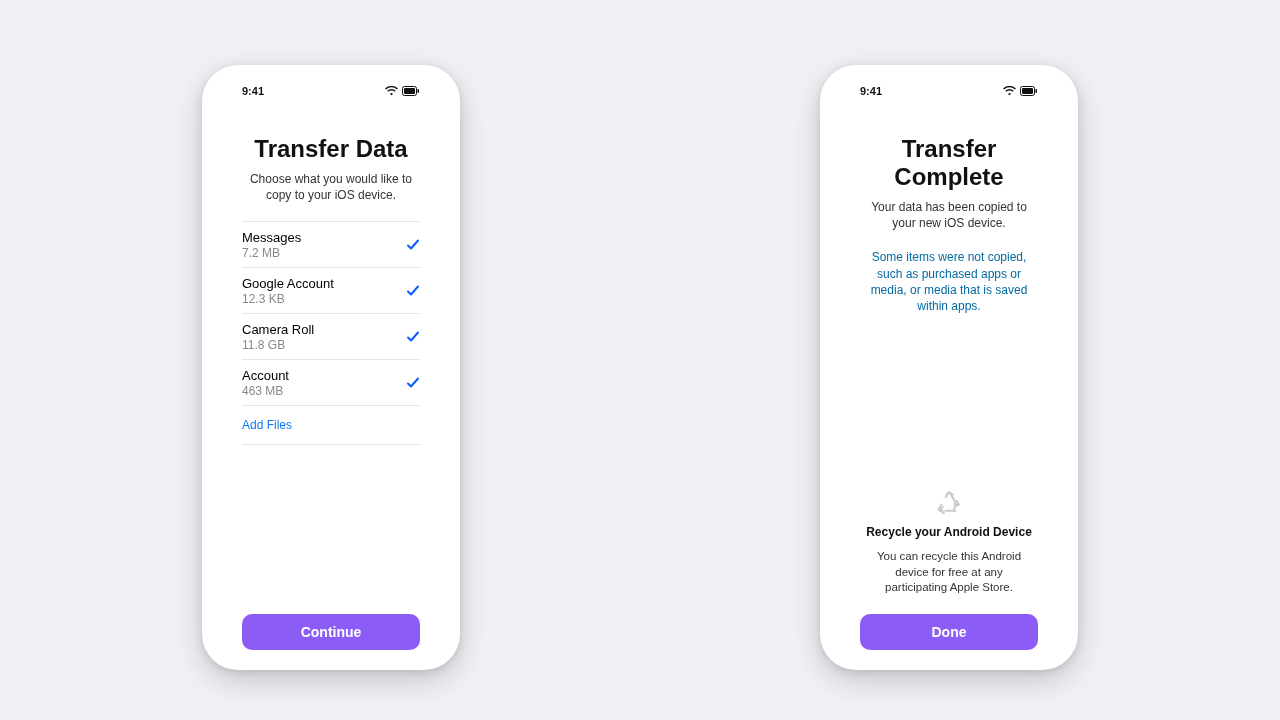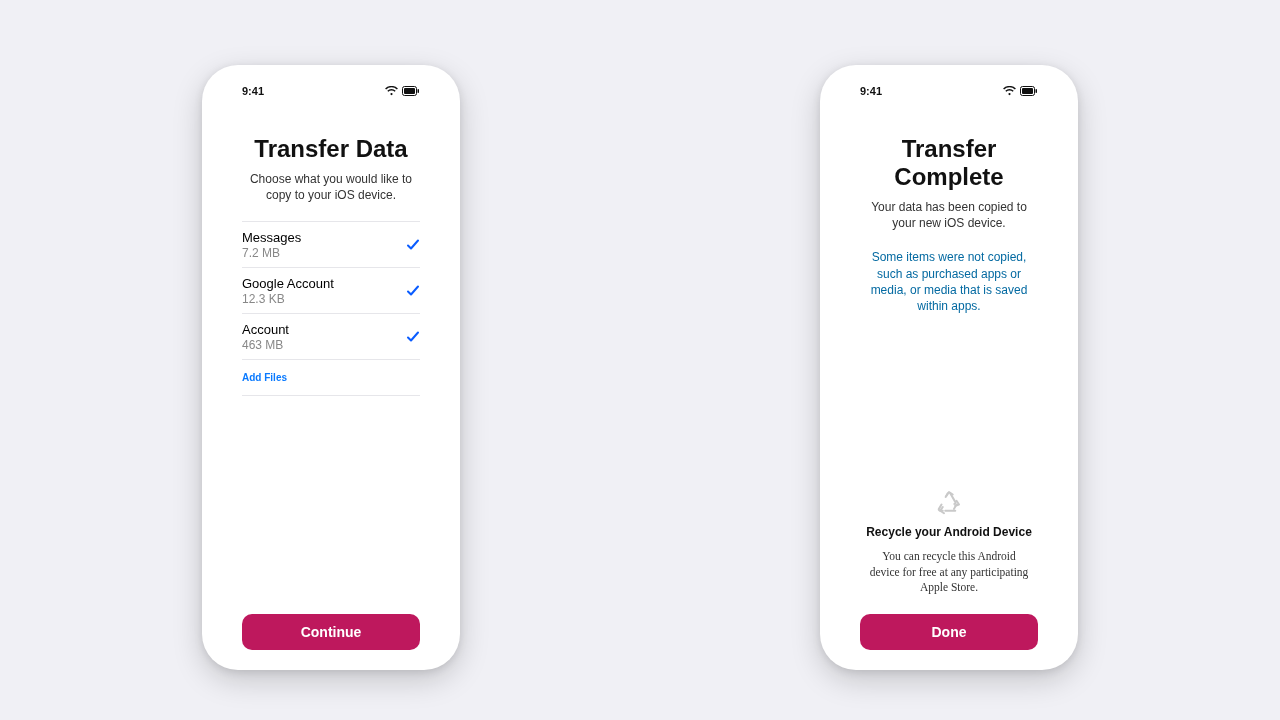--- a/index.html
+++ b/index.html
@@ -79,39 +79,39 @@
     cursor: pointer;
   }
   .row-text { display: flex; flex-direction: column; }
   .row-title { font-size: 13px; font-weight: 400; color: #000000; }
   .row-sub { font-size: 12px; color: #888; margin-top: 1px; }
   .check { color: #0a5cff; }
   .check svg { display: block; }
 
   .add-row {
     padding: 12px 0;
-    font-size: 10px;
-    font-weight: 700;
+    font-size: 12px;
+    font-weight: 400;
     color: #0a7aff;
     border-bottom: 1px solid #e6e6ea;
     cursor: pointer;
   }
 
   .spacer { flex: 1; }
 
   .recycle-block {
     text-align: center;
     margin-bottom: 18px;
   }
   .recycle-icon { color: #c9c9c9; margin-bottom: 8px; display:flex; justify-content:center;}
   .recycle-title { font-size: 12px; font-weight: 700; color: #111; margin-bottom: 10px;}
-  .recycle-sub { font-size: 11.5px; color: #333; line-height: 1.35; padding: 0 6px; font-family: Liberation Serif, serif;}
+  .recycle-sub { font-size: 11.5px; color: #333; line-height: 1.35; padding: 0 6px;}
 
   .primary-btn {
-    background: #be185d;
+    background: #8b5cf6;
     color: #fff;
     font-size: 14px;
     font-weight: 600;
     text-align: center;
     border-radius: 10px;
     padding: 10px 0;
     margin-bottom: 20px;
     cursor: pointer;
     border: none;
   }
@@ -152,20 +152,31 @@
         <span class="check">
             <svg width="14" height="14" viewBox="0 0 14 14">
               <path d="M2 7.5l3 3 7-8" stroke="#0a5cff" stroke-width="2" fill="none" stroke-linecap="round" stroke-linejoin="round"></path>
             </svg>
           </span>
       </div>
       <div class="row">
         <div class="row-text">
           <span class="row-title">Google Account</span>
           <span class="row-sub">12.3 KB</span>
+        </div>
+        <span class="check">
+            <svg width="14" height="14" viewBox="0 0 14 14">
+              <path d="M2 7.5l3 3 7-8" stroke="#0a5cff" stroke-width="2" fill="none" stroke-linecap="round" stroke-linejoin="round"></path>
+            </svg>
+          </span>
+      </div>
+      <div class="row">
+        <div class="row-text">
+          <span class="row-title">Camera Roll</span>
+          <span class="row-sub">11.8 GB</span>
         </div>
         <span class="check">
             <svg width="14" height="14" viewBox="0 0 14 14">
               <path d="M2 7.5l3 3 7-8" stroke="#0a5cff" stroke-width="2" fill="none" stroke-linecap="round" stroke-linejoin="round"></path>
             </svg>
           </span>
       </div>
       <div class="row">
         <div class="row-text">
           <span class="row-title">Account</span>

